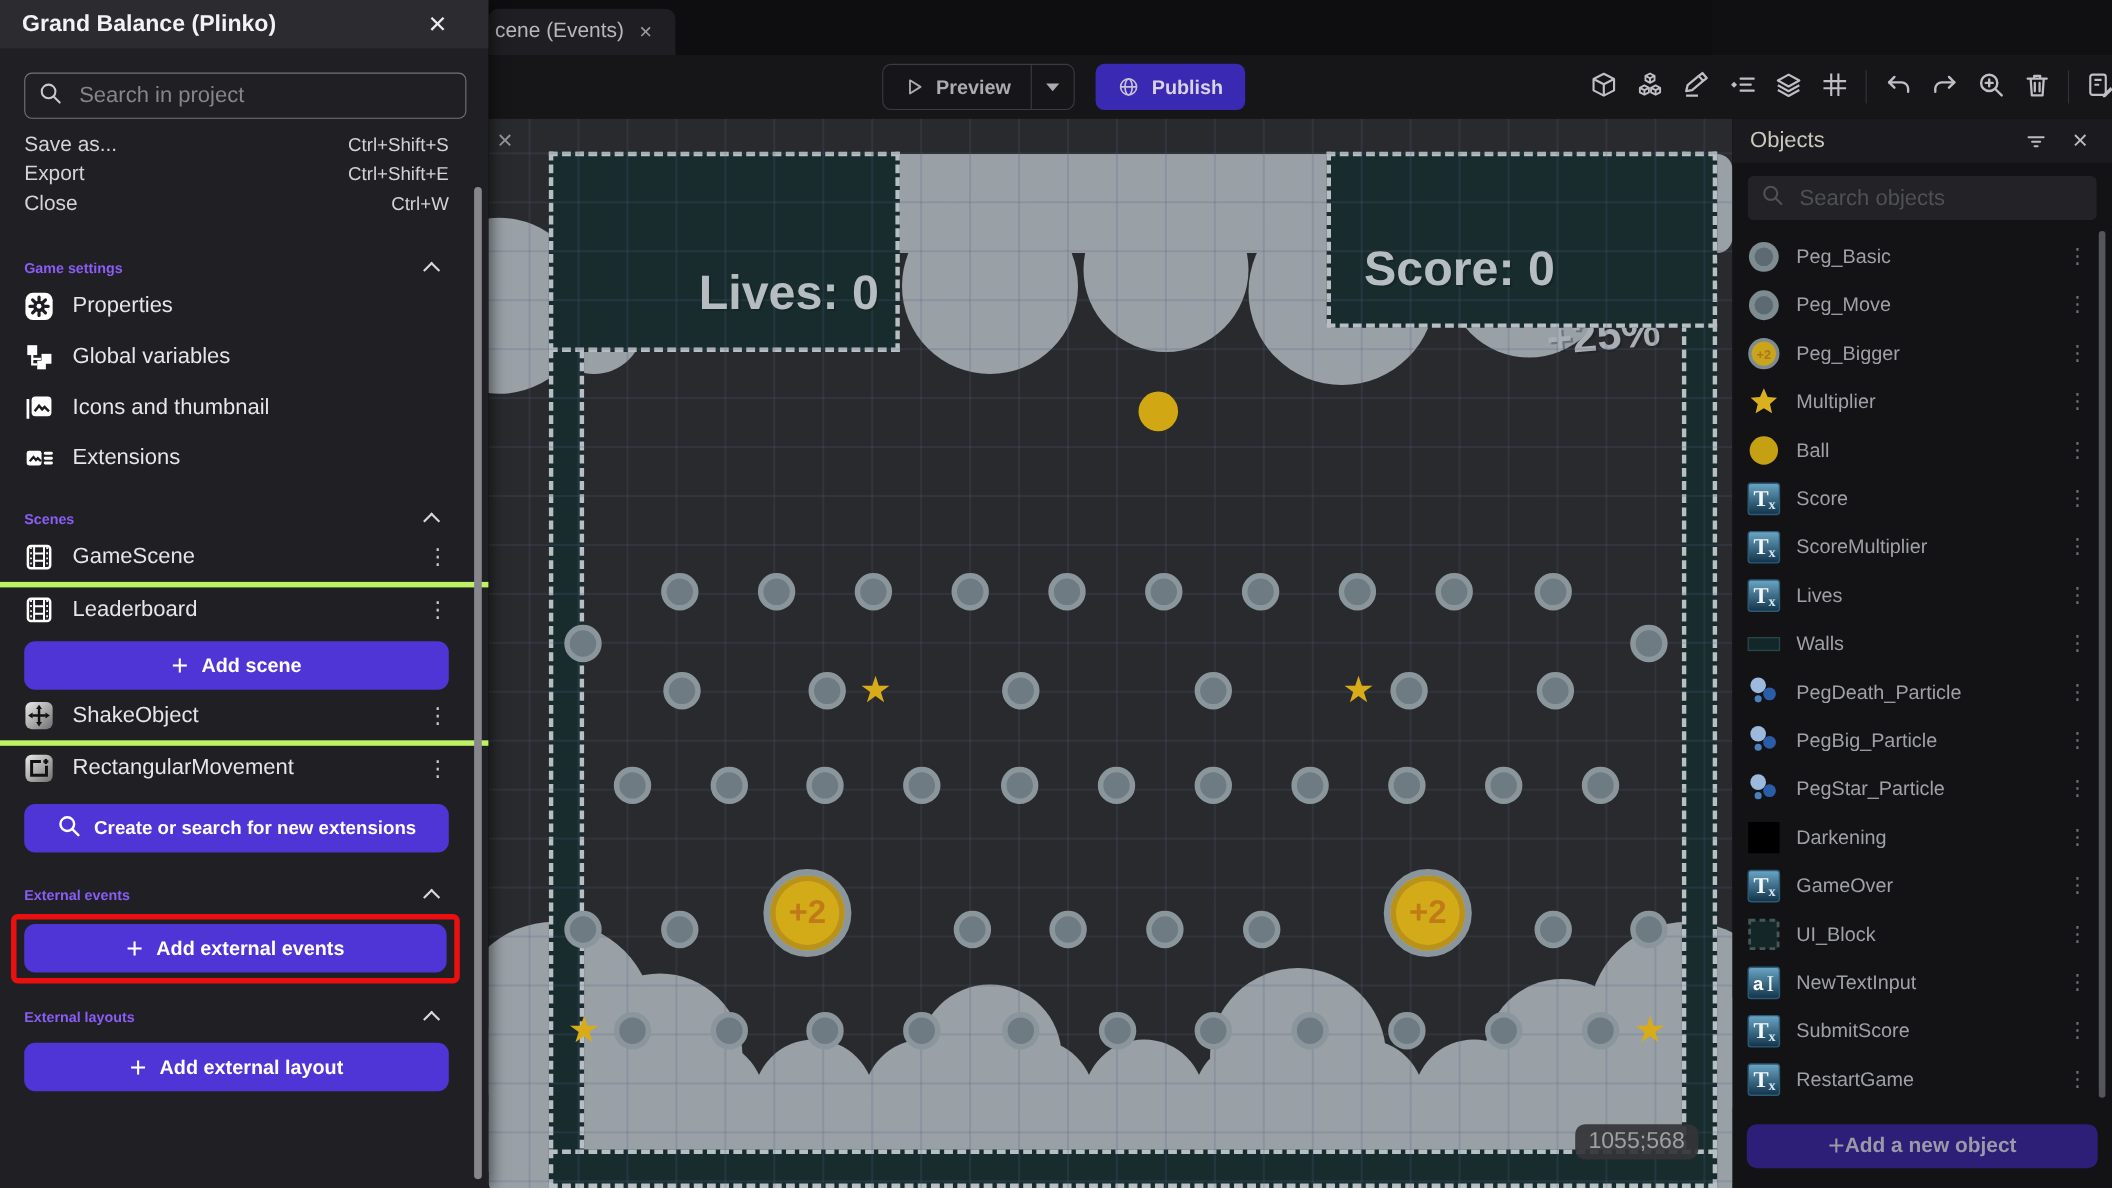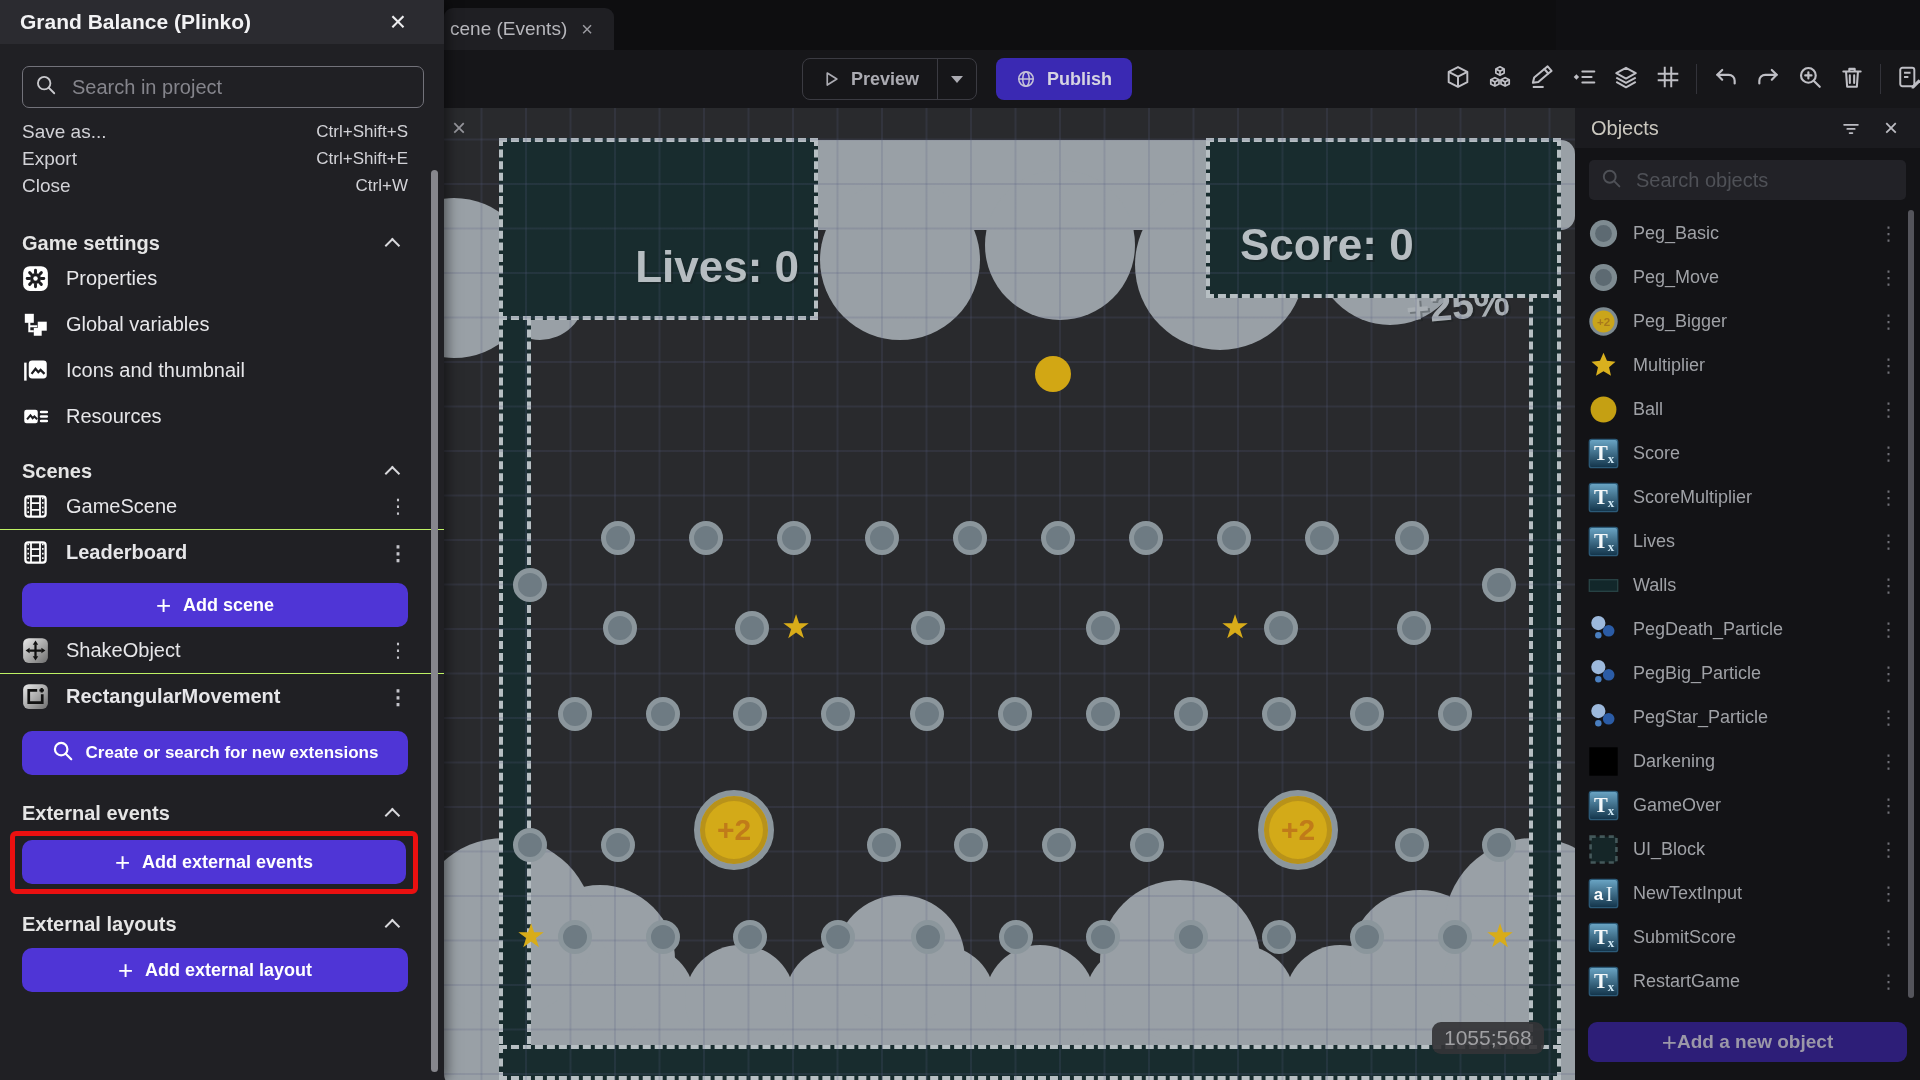--- a/index.html
+++ b/index.html
@@ -139,31 +139,31 @@
     margin:22px 20px 0 22px; height:42px;
     border:1px solid #72727a; border-radius:7px;
     display:flex; align-items:center; gap:13px; padding:0 12px; color:#c9c9cd;
   }
   .pm-search svg { width:22px; height:22px; flex:none; }
   .pm-search input { flex:1; background:transparent; border:none; outline:none; color:#dddde1; font-size:20px; font-family:inherit; }
   .pm-search input::placeholder { color:#85858c; }
   .pm-menu { margin-top:10px; }
   .pm-row { height:27px; display:flex; align-items:center; padding:0 36px 0 22px; color:#d2d2d7; font-size:19px; }
   .pm-row .short { margin-left:auto; font-size:17px; }
-  .pm-sec { margin-top:32px; display:flex; align-items:center; padding:0 44px 0 22px; color:#e5e5e5; font-weight:bold; font-size:20px; height:24px; }
+  .pm-sec { margin-top:32px; display:flex; align-items:center; padding:0 44px 0 22px; color:#8b5cf6; font-weight:bold; font-size:13px; height:24px; }
   .pm-sec.tight { margin-top:20px; }
   .pm-sec.m24 { margin-top:24px; }
   .pm-sec.m26 { margin-top:26px; }
   .pm-sec.m18 { margin-top:18px; }
   .chev { margin-left:auto; width:11px; height:11px; border-left:2.5px solid #d8d8dc; border-top:2.5px solid #d8d8dc; transform:rotate(45deg) translateY(3px); }
   .pm-item { height:46px; display:flex; align-items:center; gap:17px; padding:0 36px 0 22px; color:#e6e6e9; font-size:20px; }
   .pm-item .gi { width:27px; height:27px; flex:none; display:flex; align-items:center; justify-content:center; }
   .pm-item .gi svg { width:27px; height:27px; }
   .pm-item .dots { margin-left:auto; color:#c3c3c9; font-size:20px; }
-  .sep-list .pm-item + .pm-item { border-top:1px solid #bef264;font-weight:bold; }
+  .sep-list .pm-item + .pm-item { border-top:5px solid #bef264; }
   .pm-btn {
     margin:8px 36px 0 22px; height:44px;
     background:#4f35d6; border-radius:10px;
     display:flex; align-items:center; justify-content:center; gap:12px;
     color:#ffffff; font-weight:bold; font-size:18px;
   }
   .pm-btn.small { font-size:17px; margin-top:12px; }
   .pm-btn svg { width:22px; height:22px; }
   .redbox { margin:6px 26px 0 10px; border:5px solid #ea1010; border-radius:6px; padding:4px 7px 5px; }
   .redbox .pm-btn { margin:0; }
@@ -765,21 +765,21 @@
         <div class="pm-item">
           <span class="gi">
             <svg viewBox="0 0 24 24">
               <rect x="2" y="6" width="12" height="12" rx="2" fill="#fff"></rect>
               <path d="M4.5 14.5l3-3.5 2 2.5 1.5-1.5 2.5 2.5" stroke="#1d1d21" stroke-width="1.8" fill="none"></path>
               <g stroke="#fff" stroke-width="2.4" stroke-linecap="round">
                 <path d="M17 8h5M17 12h5M17 16h5"></path>
               </g>
             </svg>
           </span>
-          <span>Resources</span>
+          <span>Extensions</span>
         </div>
       </div>
 
     <div class="pm-sec tight">
       <span>Scenes</span>
       <span class="chev"></span>
     </div>
     <div class="sep-list">
 
     <div class="pm-item">

